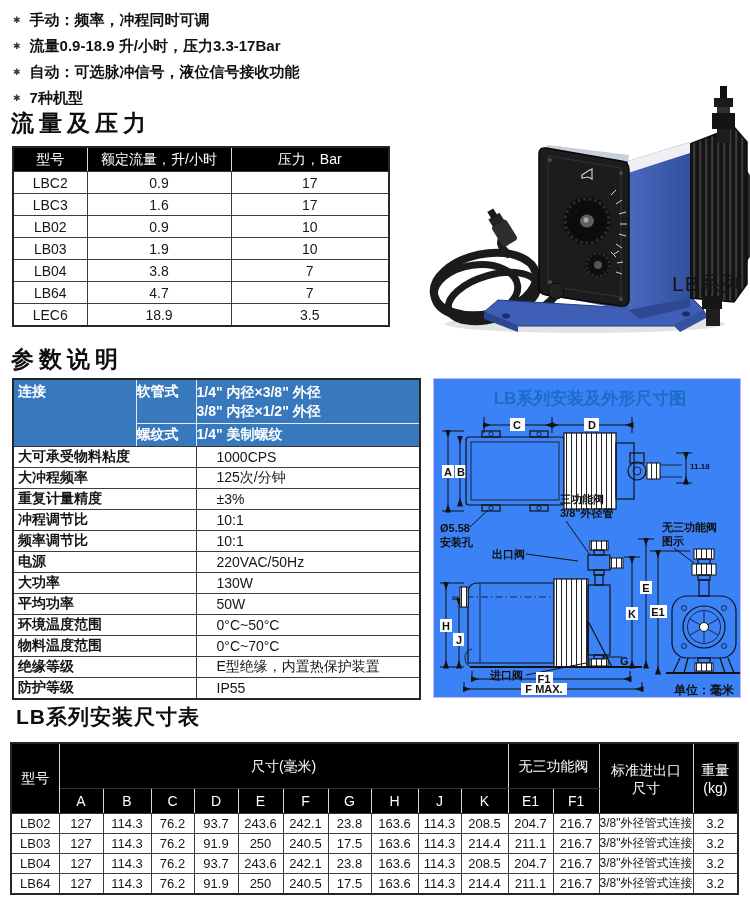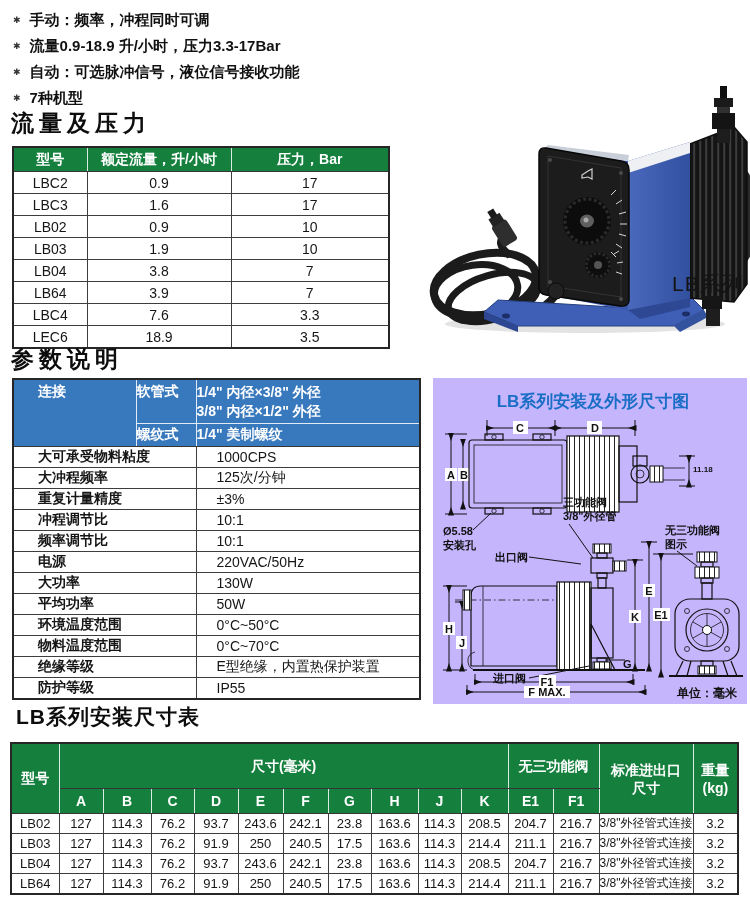--- a/index.html
+++ b/index.html
@@ -13,54 +13,54 @@
   .feat-bullet { font-size:9px; color:#333; margin-right:9px; position:relative; top:-2px; }
 
   
   .sec-title { font-size:23px; font-weight:bold; letter-spacing:5px; color:#0d0d0d; }
   .sec-title-sm { font-size:21px; font-weight:bold; letter-spacing:1px; color:#0d0d0d; }
 
   
   table { border-collapse:collapse; table-layout:fixed; }
   .tbl { border:2px solid #262626; background:#fff; }
   .tbl td { border:1px solid #3d3d3d; font-size:14px; text-align:center; padding:0; color:#161616; }
-  .tbl th { background:#15803d; color:#fff; font-weight:bold; font-size:14px; padding:0;
+  .tbl th { background:#000000; color:#fff; font-weight:normal; font-size:14px; padding:0;
             border:1px solid rgba(255,255,255,.85); border-bottom:1.5px solid #353535; }
   .bluebg { background:#3878bd !important; color:#fff !important; font-weight:bold;
             border:1px solid rgba(255,255,255,.85) !important; }
   .bb { border-bottom:1.5px solid #353535 !important; }
 
   
   .t1 { left:12px; top:146px; width:376px; }
   .t1 th { height:23px; }
   .t1 td { height:21px; }
 
   
   .t2 { left:12px; top:378px; width:407px; }
   .t2 td { height:20px; text-align:left; }
-  .t2 td.lbl { padding-left:24px; font-weight:bold; }
+  .t2 td.lbl { padding-left:4px; font-weight:bold; }
   .t2 td.val { padding-left:20px; }
   .t2 td.bluebg { vertical-align:middle; }
   .t2 td.topv { vertical-align:top; padding-top:3px; }
   .t2 .two-line div { line-height:19px; }
 
   
   .t3 { left:10px; top:742px; width:727px; }
   .t3 th { font-size:14px; line-height:17px; }
   .t3 .h1 th { height:44px; }
   .t3 .h2 th { height:24px; }
   .t3 td { height:19px; font-size:13px; }
   .t3 td.conn { font-size:12px; }
 
   
   .photo { left:390px; top:58px; width:360px; height:288px; }
   .photo-caption { left:672px; top:270px; font-size:21px; font-weight:normal; color:#141414; letter-spacing:1px; }
 
   
-  .diagram-box { left:433px; top:378px; width:306px; height:318px; border:4px solid #c4b5fd; background:#c4b5fd; }
+  .diagram-box { left:433px; top:378px; width:306px; height:318px; border:1px solid #c4b5fd; background:#3b82f6; }
 
   svg text { font-family:"Liberation Sans","DejaVu Sans",sans-serif; }
   .lb { font-size:11px; font-weight:bold; fill:#111; }
   .lbs { font-size:8px; font-weight:bold; fill:#111; }
   .dtitle { font-size:17px; font-weight:bold; fill:#1a6ec6; }
   .unit { font-size:12px; font-weight:bold; fill:#111; }
 </style>
 </head>
 <body>
 
@@ -204,27 +204,22 @@
         <td>1.9</td>
         <td>10</td>
       </tr>
     <tr>
         <td>LB04</td>
         <td>3.8</td>
         <td>7</td>
       </tr>
     <tr>
         <td>LB64</td>
-        <td>3.9</td>
+        <td>4.7</td>
         <td>7</td>
-      </tr>
-    <tr>
-        <td>LBC4</td>
-        <td>7.6</td>
-        <td>3.3</td>
       </tr>
     <tr>
         <td>LEC6</td>
         <td>18.9</td>
         <td>3.5</td>
       </tr>
   </tbody>
 </table>
 
 <div class="abs sec-title" style="left:11px; top:344px;">参数说明</div>

